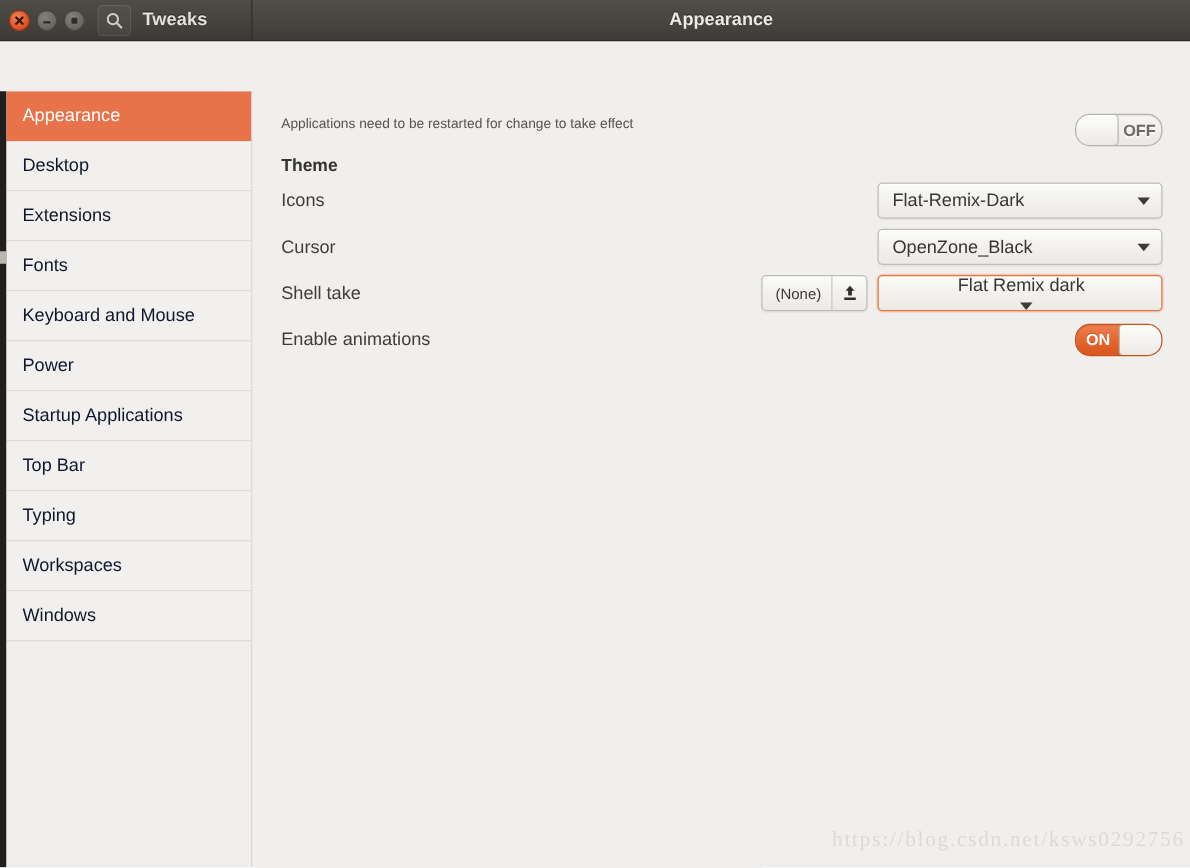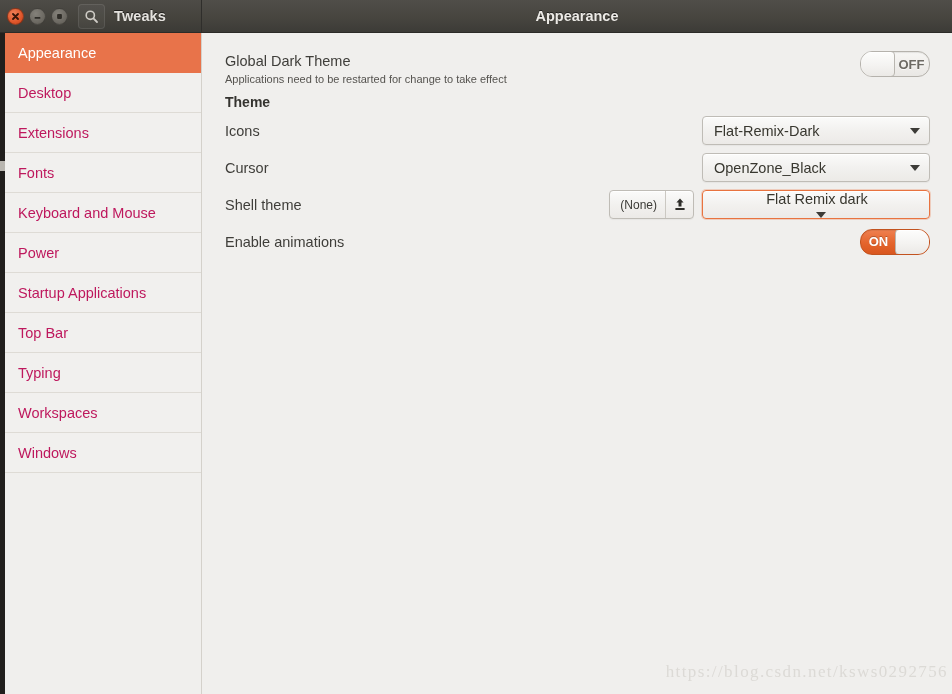--- a/index.html
+++ b/index.html
@@ -14,20 +14,21 @@
   }
 
   .app-window {
     position: relative;
     width: 952px;
     height: 694px;
     overflow: hidden;
     background: #f0efed;
     display: flex;
     flex-direction: column;
+    gap: 40px;
   }
 
   
   .titlebar {
     position: relative;
     height: 33px;
     flex: 0 0 33px;
     display: flex;
     align-items: stretch;
     background: linear-gradient(to bottom, #504e49 0%, #47453f 55%, #3c3b37 100%);
@@ -135,21 +136,21 @@
     box-sizing: border-box;
     overflow: hidden;
   }
   .side-item {
     height: 40px;
     display: flex;
     align-items: center;
     padding-left: 13px;
     box-sizing: border-box;
     font-size: 14.5px;
-    color: #be185d;
+    color: #0f172a;
     border-bottom: 1px solid #dedbd5;
     background: #f1f0ee;
   }
   .side-item.selected {
     background: #e8734a;
     color: #ffffff;
     border-bottom-color: #e8734a;
   }
 
   
@@ -401,21 +402,20 @@
       </div>
       <div class="side-item">
         <span>Windows</span>
       </div>
     </div>
 
     <div class="content">
 
       <div class="global-row">
         <div class="texts">
-          <div class="block-title">Global Dark Theme</div>
           <div class="block-sub">Applications need to be restarted for change to take effect</div>
         </div>
         <div class="switch off">
           <div class="knob"></div>
           <div class="lbl">OFF</div>
         </div>
       </div>
 
       <div class="section-head">Theme</div>
 
@@ -434,21 +434,21 @@
         <div class="row-label">Cursor</div>
         <div class="row-controls">
           <div class="combo">
             <span>OpenZone_Black</span>
             <span class="caret"></span>
           </div>
         </div>
       </div>
 
       <div class="setting-row">
-        <div class="row-label">Shell theme</div>
+        <div class="row-label">Shell take</div>
         <div class="row-controls">
           <div class="file-btn">
             <div class="fname">(None)</div>
             <div class="sep"></div>
             <div class="up">
               <svg width="14" height="15" viewBox="0 0 14 15">
                 <path d="M7 1.5 L10.6 5.6 L8.5 5.6 L8.5 9.4 L5.5 9.4 L5.5 5.6 L3.4 5.6 Z" fill="#2f2e2a"></path>
                 <rect x="2.4" y="11" width="9.2" height="2" fill="#2f2e2a"></rect>
               </svg>
             </div>

